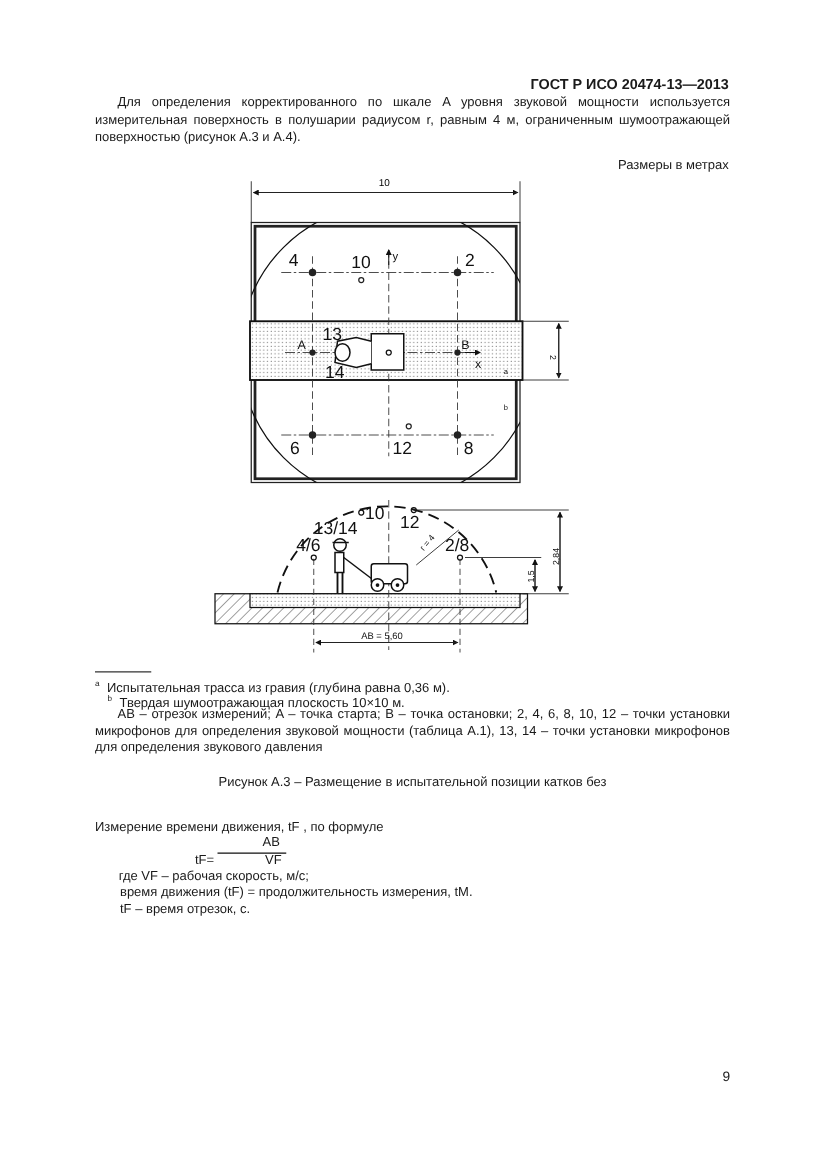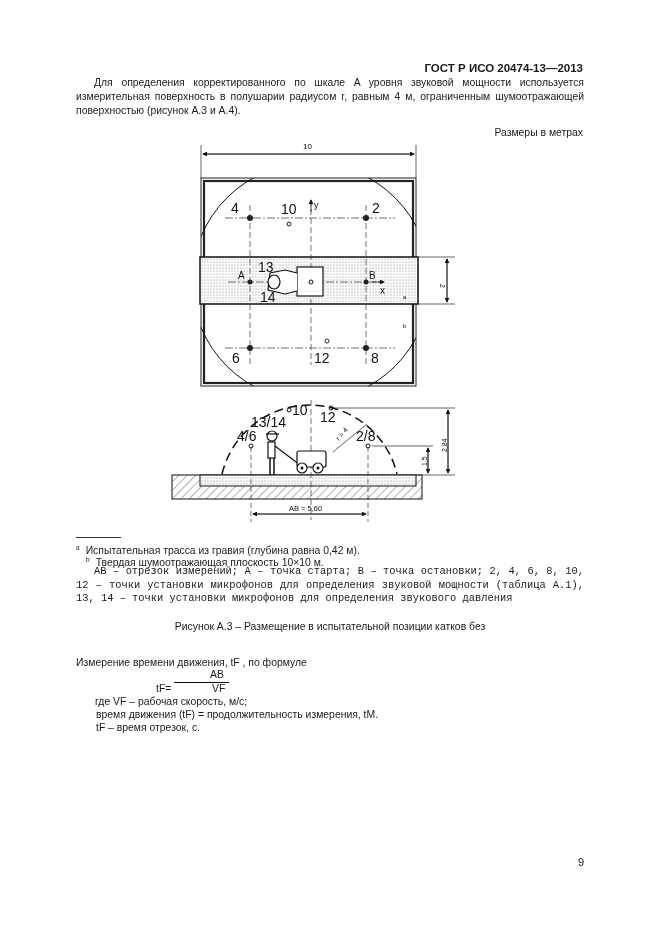--- a/index.html
+++ b/index.html
@@ -19,21 +19,21 @@
     position: absolute; right: 78px; top: 127px; font-size: 10.4px;
   }
   svg.fig { position: absolute; left: 0; top: 0; }
   .fn-rule {
     position: absolute; left: 76px; top: 537px; width: 45px; border-top: 1px solid #333;
   }
   .fn { position: absolute; font-size: 10.4px; line-height: 13px; }
   .fn sup { font-size: 6.5px; margin-right: 6px; }
   .legend {
     position: absolute; left: 76px; width: 508px; top: 565px;
-    font-size: 10.4px; line-height: 13.5px; text-align: justify; text-indent: 18px; font-family: Liberation Mono, monospace;
+    font-size: 10.4px; line-height: 13.5px; text-align: justify; text-indent: 18px;
   }
   .caption {
     position: absolute; left: 150px; width: 360px; top: 620px;
     font-size: 10.4px; line-height: 14px; text-align: center;
   }
   .formula-line { position: absolute; font-size: 10.4px; }
   .frac-bar { position: absolute; left: 174px; top: 682px; width: 55px; border-top: 1.5px solid #111; }
   .page-num { position: absolute; left: 578px; top: 856px; font-size: 11px; }
 </style>
 </head>
@@ -166,21 +166,21 @@
       <text x="356" y="441" font-size="14">2/8</text>
       <text x="339" y="441" font-size="7" transform="rotate(-50 339 441)">r = 4</text>
       <text x="447" y="452" font-size="7" transform="rotate(-90 447 452)">2,84</text>
       <text x="427" y="466" font-size="7" transform="rotate(-90 427 466)">1,5</text>
       <text x="289" y="511" font-size="7.5">AB = 5,60</text>
     </g>
   </g>
 </svg>
 
 <div class="fn-rule"></div>
-<div class="fn" style="left:76px; top:541px;"><sup>a</sup><span>Испытательная трасса из гравия (глубина равна 0,42 м).</span></div>
+<div class="fn" style="left:76px; top:541px;"><sup>a</sup><span>Испытательная трасса из гравия (глубина равна 0,36 м).</span></div>
 <div class="fn" style="left:86px; top:553px;"><sup>b</sup><span>Твердая шумоотражающая плоскость 10×10 м.</span></div>
 <div class="legend">AB – отрезок измерений; A – точка старта; B – точка остановки; 2, 4, 6, 8, 10, 12 – точки установки микрофонов для определения звуковой мощности (таблица А.1), 13, 14 – точки установки микрофонов для определения звукового давления</div>
 
 <div class="caption">
   <div>Рисунок А.3 – Размещение в испытательной позиции катков без</div>
 </div>
 
 <div class="formula-line" style="left:76px; top:657px;">Измерение времени движения, tF , по формуле</div>
 <div class="formula-line" style="left:210px; top:669px;">AB</div>
 <div class="frac-bar"></div>

